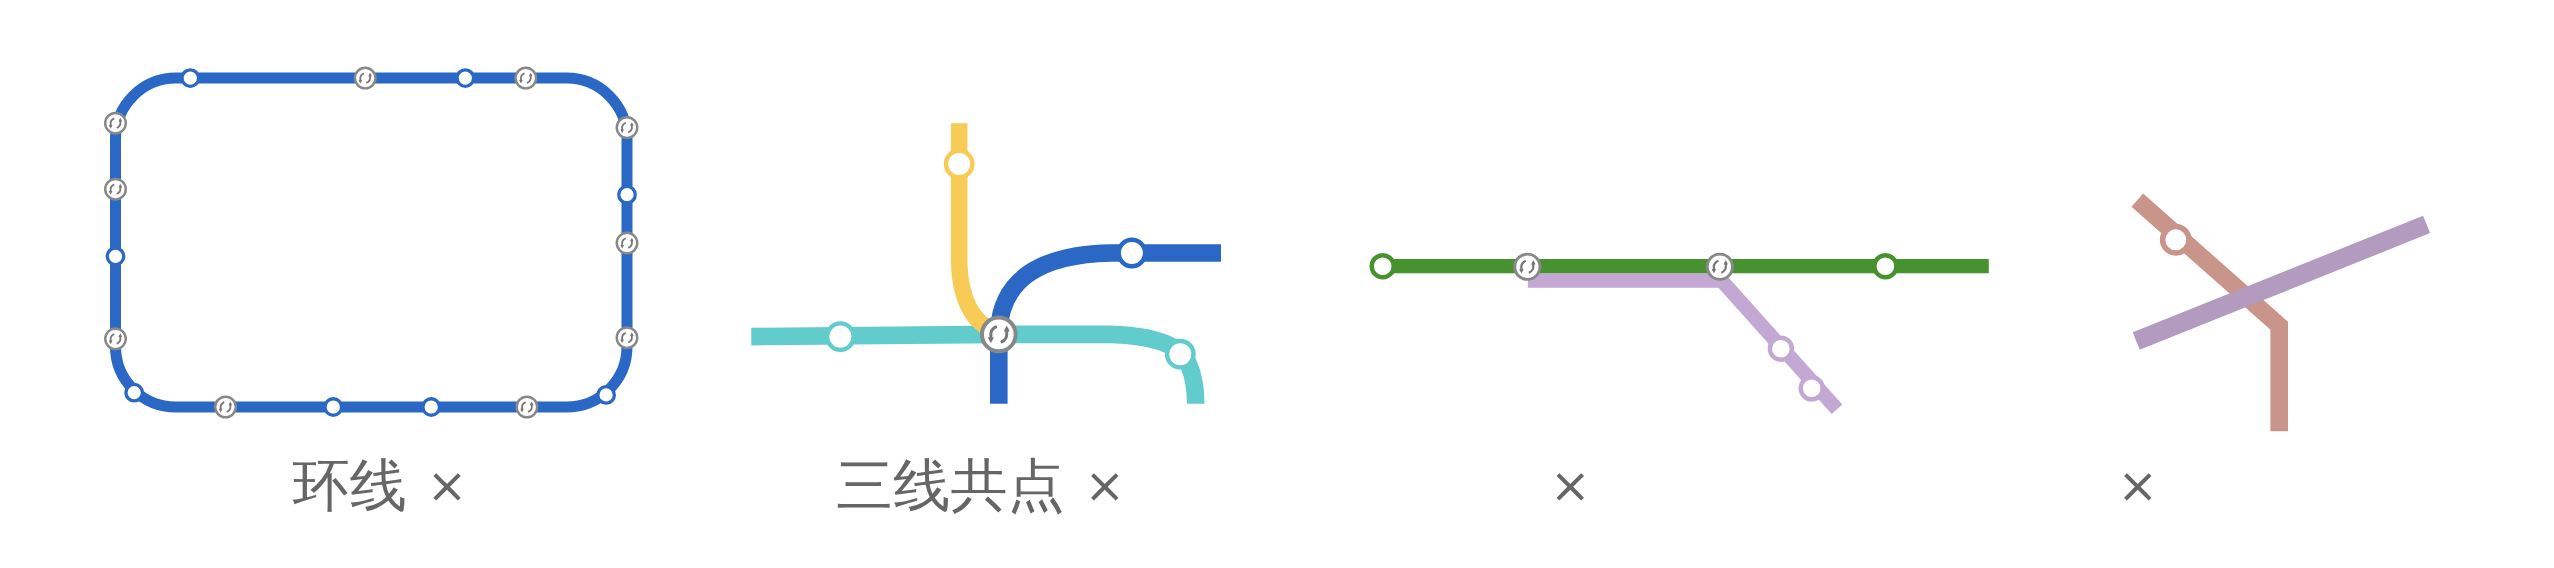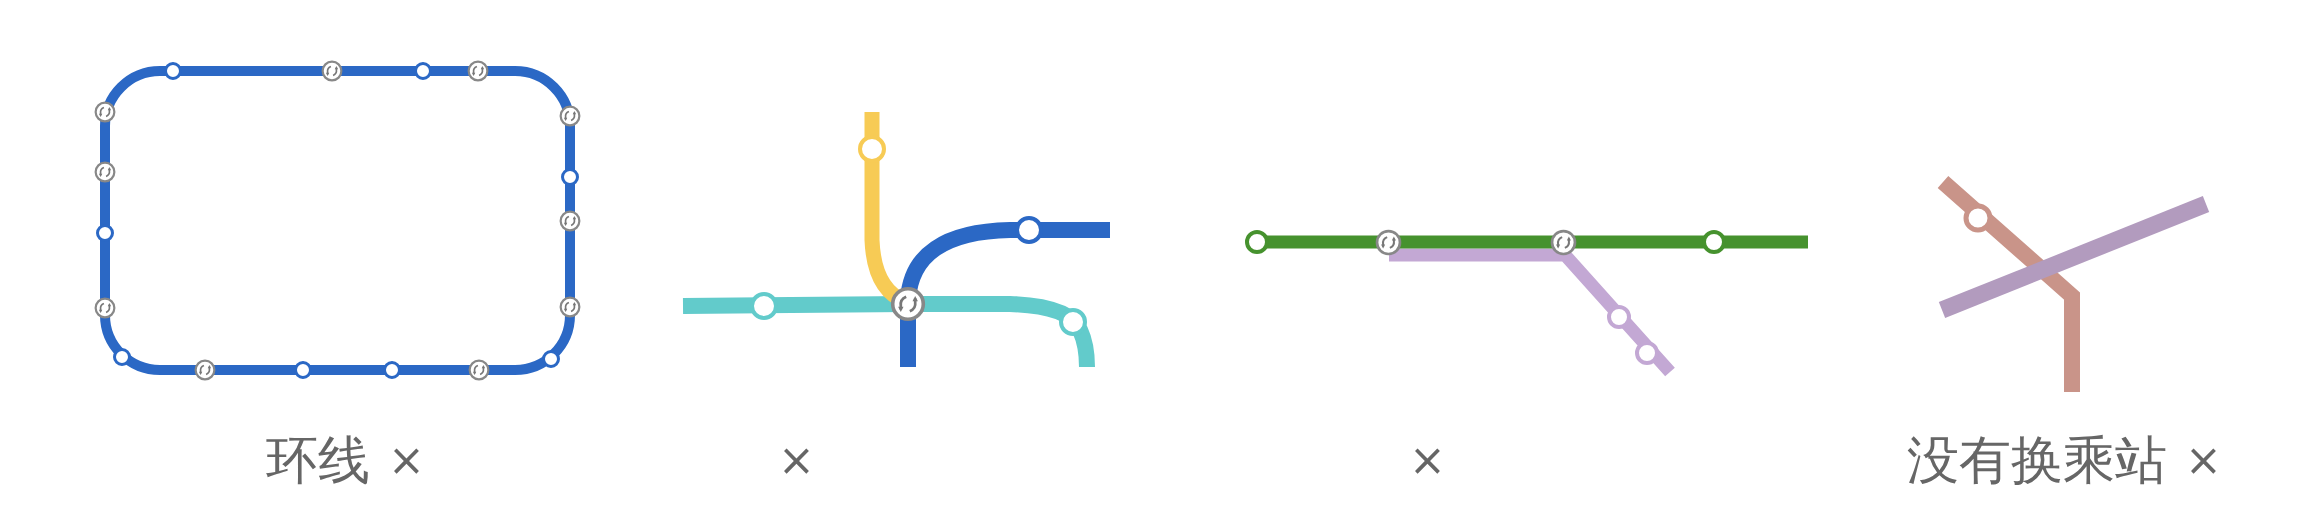--- a/index.html
+++ b/index.html
@@ -1,20 +1,20 @@
 <!DOCTYPE html>
 <html><head>
 <meta charset="utf-8">
 <style>
   html, body { margin: 0; padding: 0; background: #ffffff; }
   body { width: 2322px; height: 516px; position: relative; overflow: hidden; }
   svg.canvas { position: absolute; left: 0; top: 0; }
   .label {
     position: absolute;
-    top: 424px;
+    top: 406px;
     height: 72px;
     line-height: 72px;
     font-family: "DejaVu Sans", sans-serif;
     font-size: 52px;
     color: #666666;
     white-space: nowrap;
     display: flex;
     align-items: center;
   }
   .label .close {
@@ -93,21 +93,21 @@
     <line x1="1942" y1="310" x2="2206" y2="204" stroke="#b29bbe" stroke-width="17"></line>
     <circle cx="1978" cy="218" r="12" fill="#ffffff" stroke="#c99489" stroke-width="5"></circle>
   </g>
 </svg>
 
 <div class="label" style="left:266px;">
   <span>环线</span>
   <span class="close">×</span>
 </div>
 <div class="label" style="left:760px;">
+  <span>三线共点</span>
   <span class="close">×</span>
 </div>
 <div class="label" style="left:1391px;">
   <span class="close">×</span>
 </div>
 <div class="label" style="left:1907px;">
-  <span>没有换乘站</span>
   <span class="close">×</span>
 </div>
 
 </body></html>

